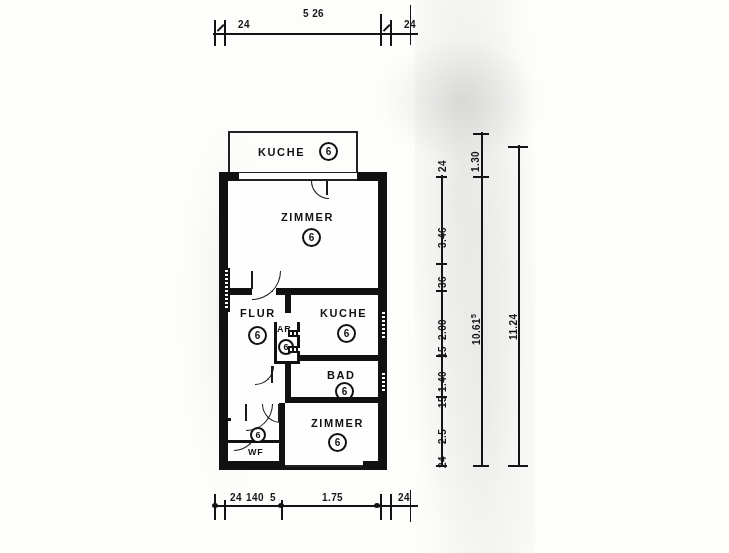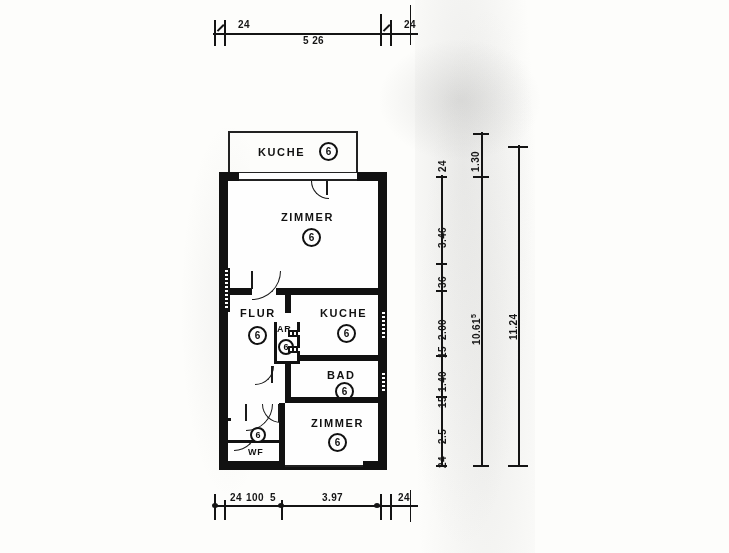--- a/index.html
+++ b/index.html
@@ -177,21 +177,21 @@
     <div class="vline" style="left:214px; top:20px; width:1.6px; height:26px;"></div>
     <div class="vline" style="left:224px; top:20px; width:1.6px; height:26px;"></div>
     <div class="vline" style="left:380px; top:14px; width:1.6px; height:32px;"></div>
     <div class="vline" style="left:390px; top:20px; width:1.6px; height:26px;"></div>
     <div class="vline" style="left:410px; top:5px; width:1.3px; height:40px;"></div>
 
     <div class="tick" style="left:216px; top:27px; width:9px; height:1.6px; transform:rotate(-45deg);"></div>
     <div class="tick" style="left:382px; top:27px; width:9px; height:1.6px; transform:rotate(-45deg);"></div>
 
     <span class="dim" style="left:238px; top:19px;">24</span>
-    <span class="dim" style="left:303px; top:35px;">5 26</span>
+    <span class="dim" style="left:303px; top:8px;">5 26</span>
     <span class="dim" style="left:404px; top:19px;">24</span>
   </div>
 
   <div>
     <div class="thin" style="left:228px; top:131px; width:130px; height:2px;"></div>
     <div class="thin" style="left:228px; top:131px; width:2px; height:46px;"></div>
     <div class="thin" style="left:356px; top:131px; width:2px; height:46px;"></div>
 
     <span class="room-label" style="left:258px; top:146px;">KUCHE</span>
     <div class="circ" style="left:319px; top:142px;">6</div>
@@ -339,19 +339,19 @@
     <div class="vline" style="left:281px; top:500px; width:1.6px; height:20px;"></div>
     <div class="vline" style="left:380px; top:494px; width:1.6px; height:26px;"></div>
     <div class="vline" style="left:390px; top:494px; width:1.6px; height:26px;"></div>
     <div class="vline" style="left:410px; top:490px; width:1.3px; height:32px;"></div>
 
     <div class="tick" style="left:212px; top:503px; width:6px; height:5px; border-radius:50%;"></div>
     <div class="tick" style="left:278px; top:503px; width:6px; height:5px; border-radius:50%;"></div>
     <div class="tick" style="left:374px; top:503px; width:6px; height:5px; border-radius:50%;"></div>
 
     <span class="dim" style="left:230px; top:492px;">24</span>
-    <span class="dim" style="left:246px; top:492px;">100</span>
+    <span class="dim" style="left:246px; top:492px;">140</span>
     <span class="dim" style="left:270px; top:492px;">5</span>
-    <span class="dim" style="left:322px; top:492px;">3.97</span>
+    <span class="dim" style="left:322px; top:492px;">1.75</span>
     <span class="dim" style="left:398px; top:492px;">24</span>
   </div>
 
 </div>
 
 </body></html>

